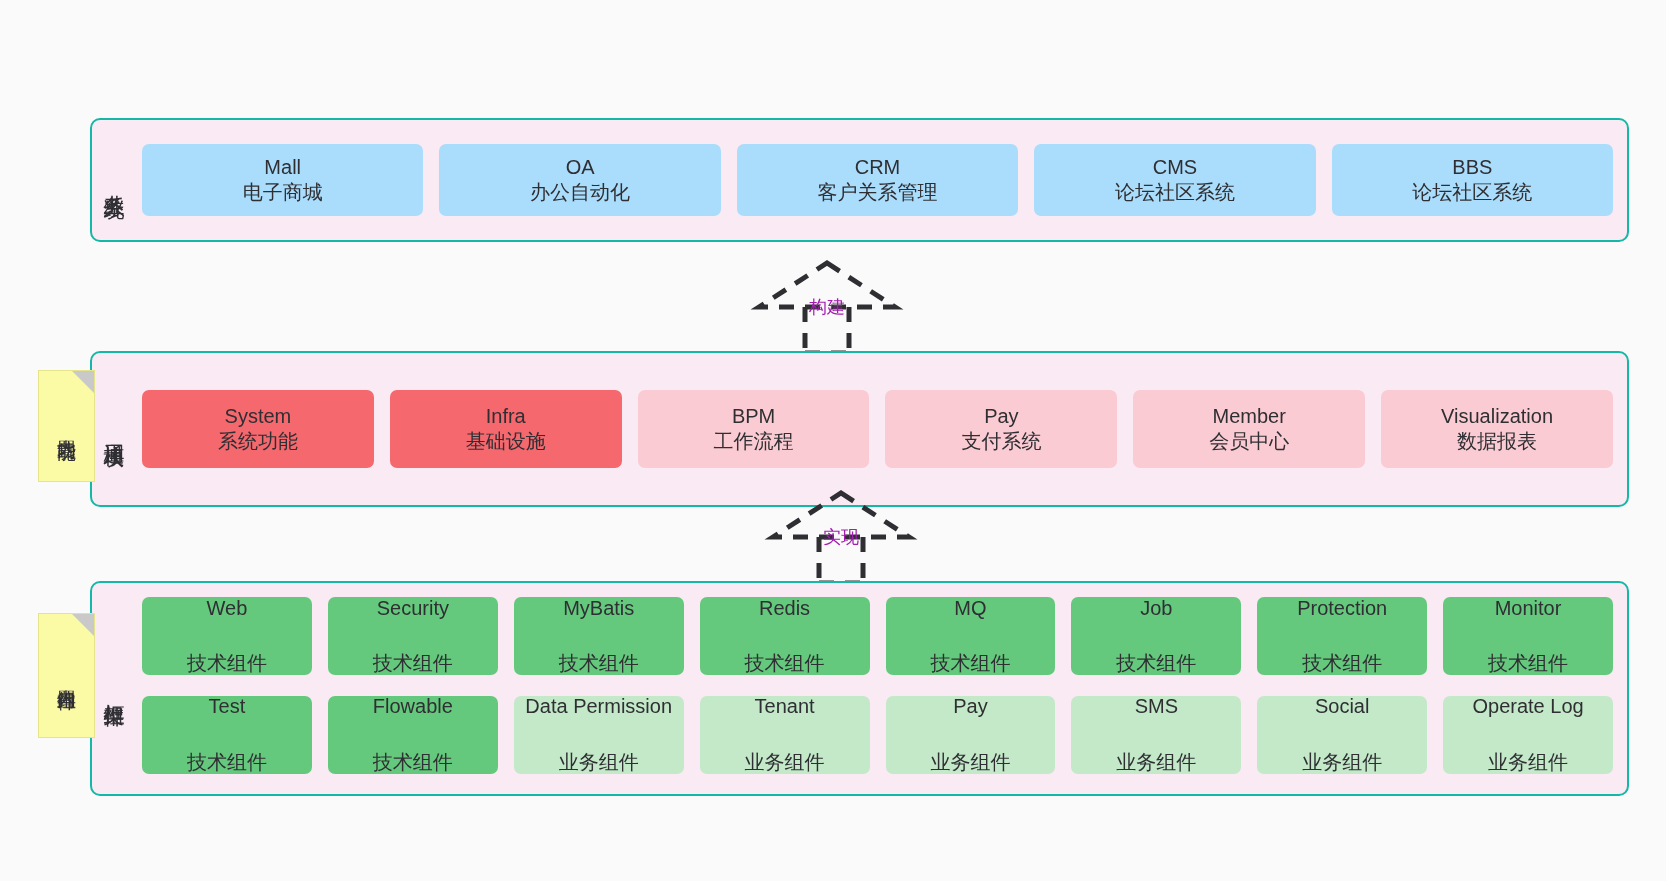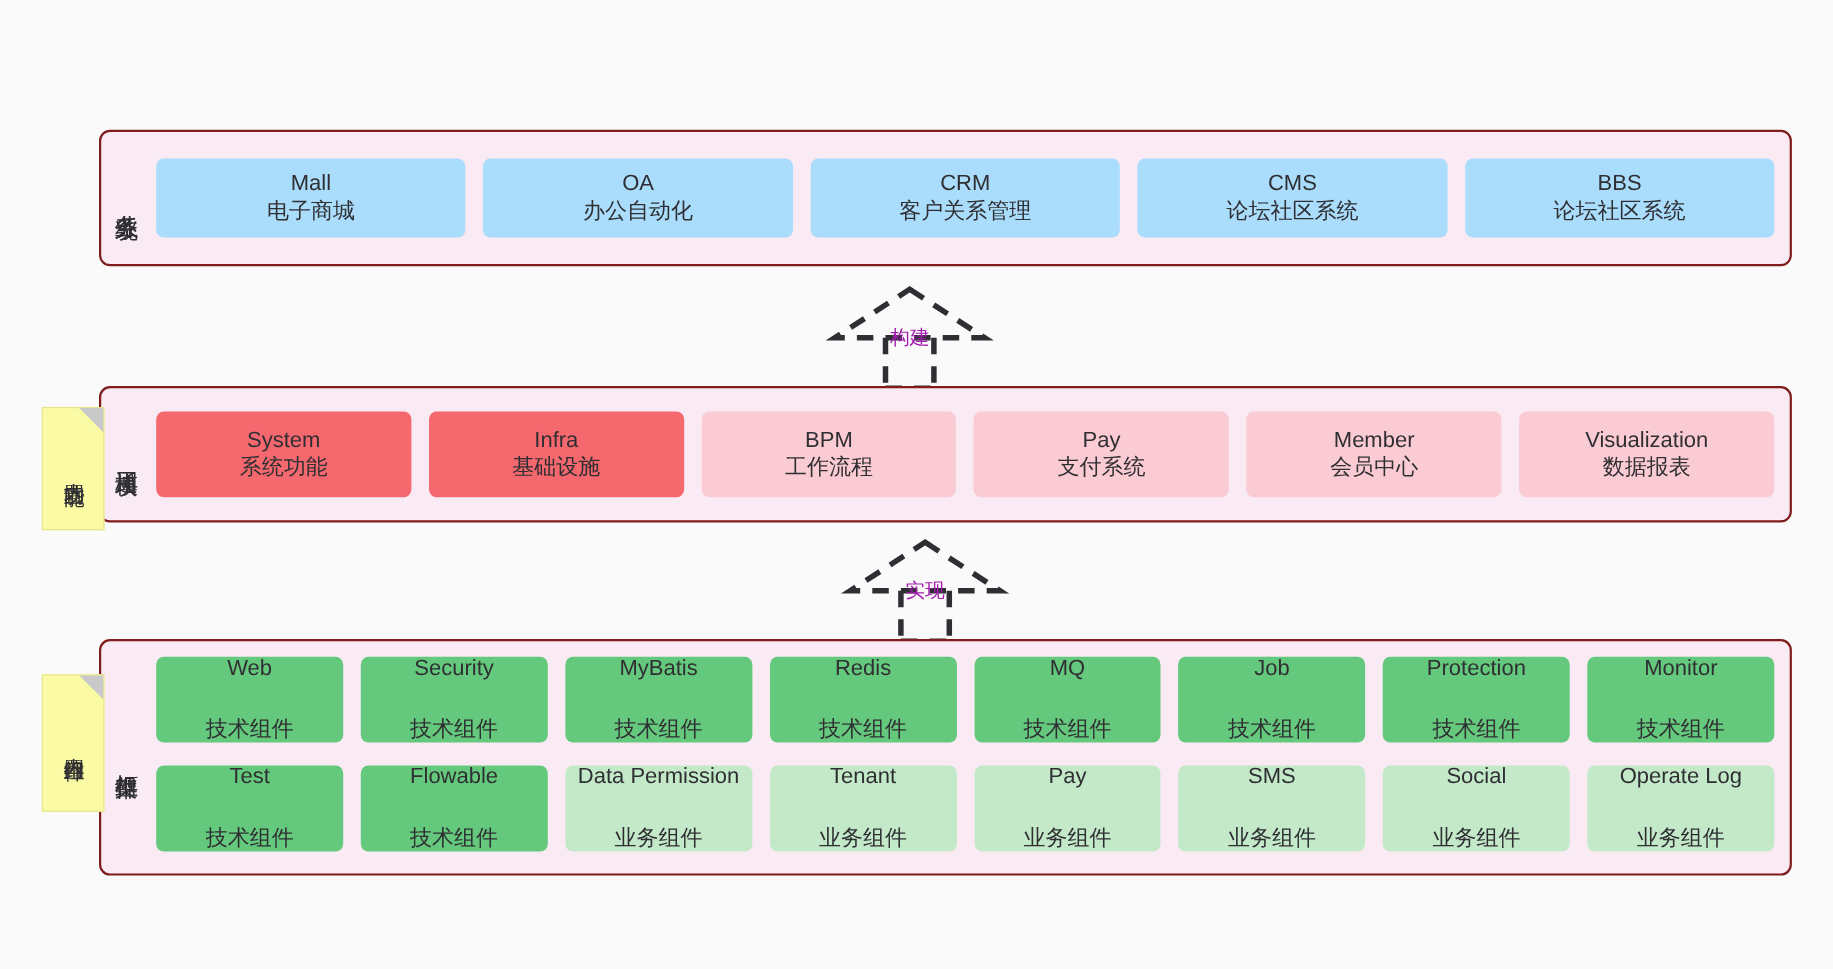--- a/index.html
+++ b/index.html
@@ -8,21 +8,21 @@
     background: #fafafa;
     font-family: "Liberation Sans", "DejaVu Sans", sans-serif;
     overflow: hidden;
   }
   #stage { position: relative; width: 1666px; height: 881px; }
 
   
   .layer {
     position: absolute;
     background: #f9eaf4;
-    border: 2px solid #7f1d1d;
+    border: 2px solid #14b8a6;
     border-radius: 10px;
     display: flex;
     align-items: stretch;
   }
   .layer-title {
     flex: 0 0 auto;
     width: 44px;
     display: flex;
     align-items: center;
     justify-content: center;
@@ -67,21 +67,21 @@
   .card .cn { white-space: nowrap; }
 
   .c-blue       { background: #aadcfb; }
   .c-red        { background: #f4686e; }
   .c-pink       { background: #fbcbd3; }
   .c-green      { background: #64c97c; }
   .c-lightgreen { background: #c3e9c9; }
 
   
   #layer-business { left: 90px;  top: 118px; width: 1539px; height: 124px; }
-  #layer-modules  { left: 90px;  top: 351px; width: 1539px; height: 124px; }
+  #layer-modules  { left: 90px;  top: 351px; width: 1539px; height: 156px; }
   #layer-frame    { left: 90px;  top: 581px; width: 1539px; height: 215px; }
 
   #layer-business .card { height: 72px; }
   #layer-modules  .card { height: 78px; }
   #layer-frame    .card { height: 78px; gap: 30px; }
 
   
   .note {
     position: absolute;
     width: 57px;

